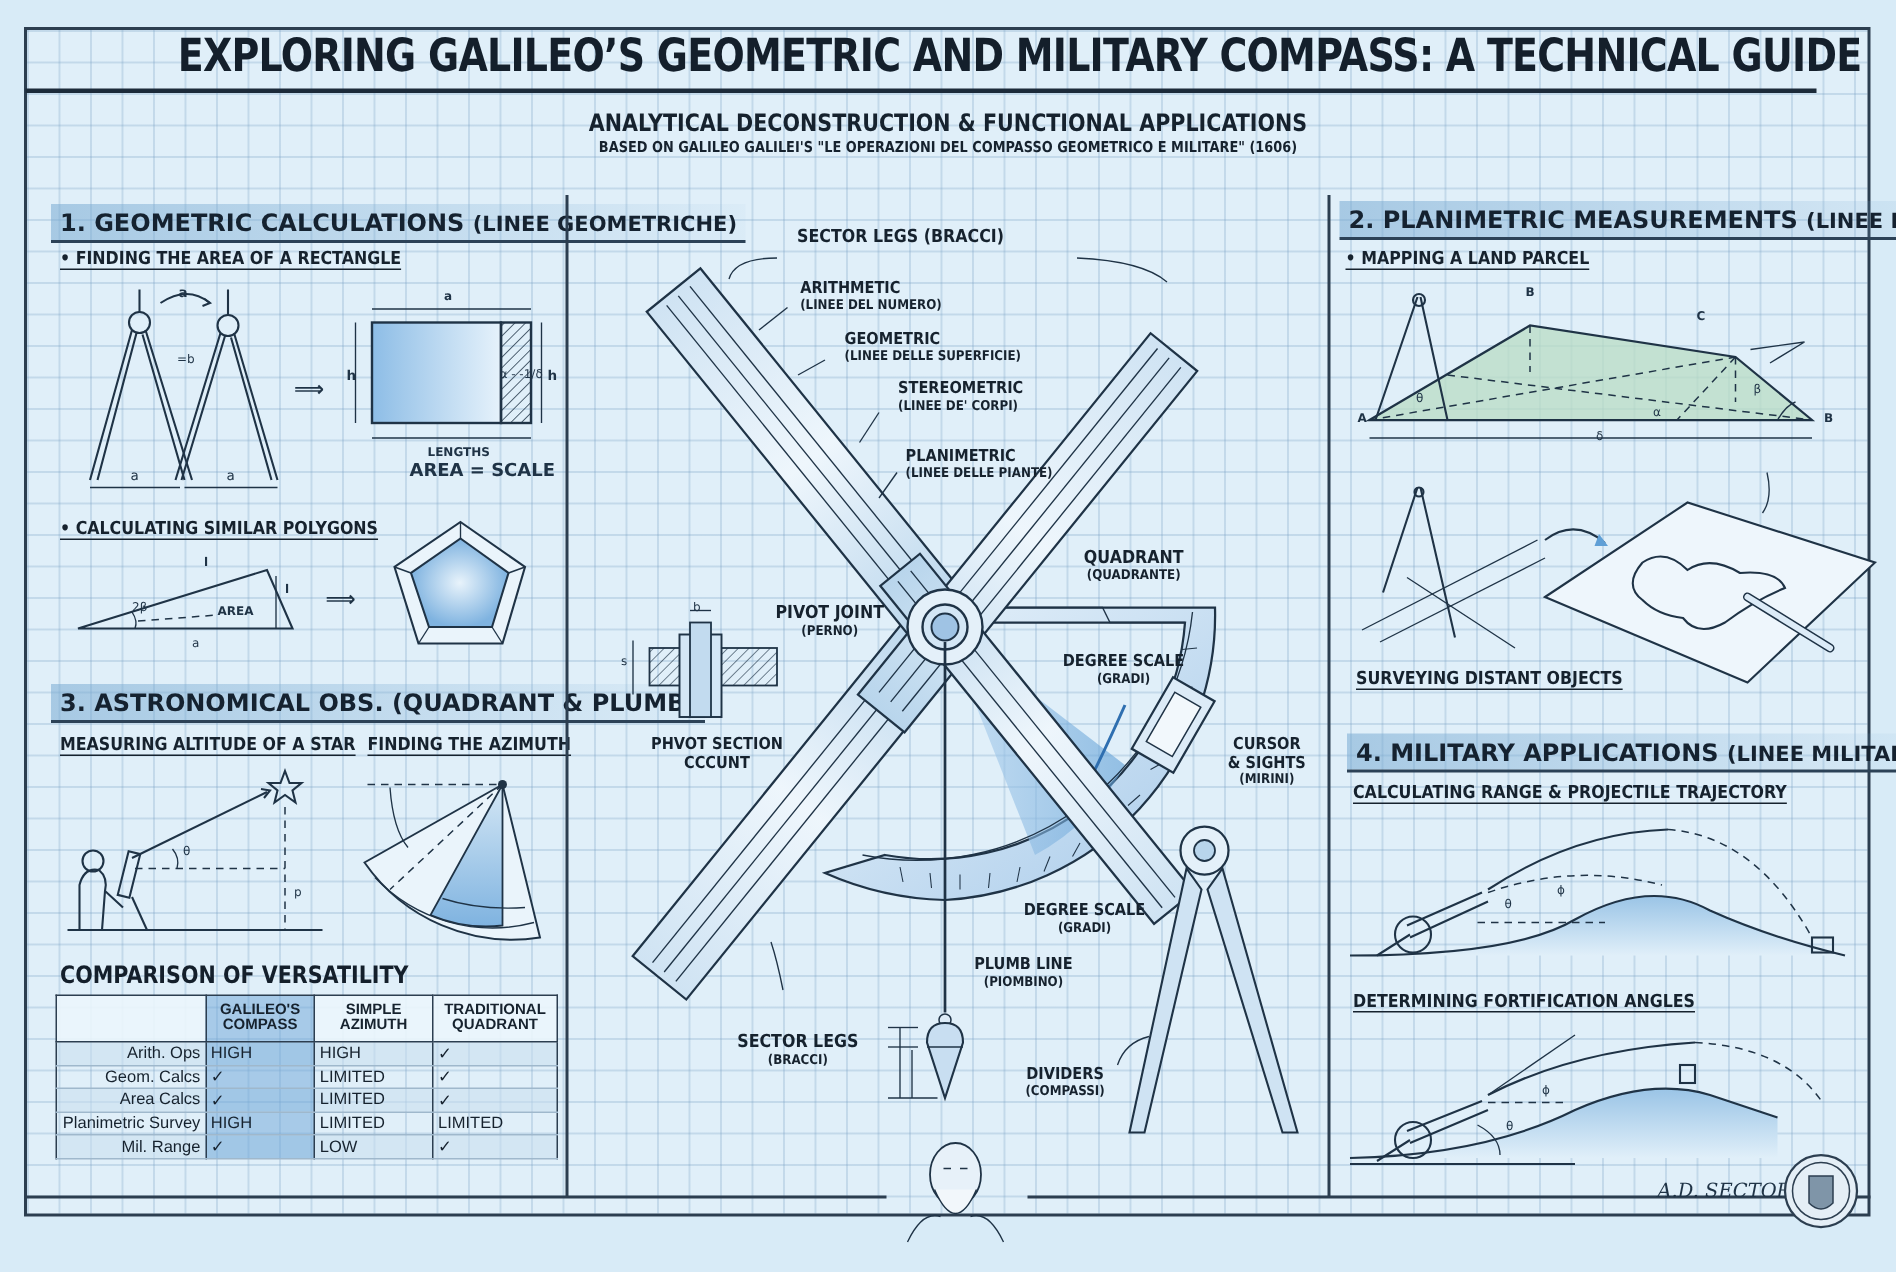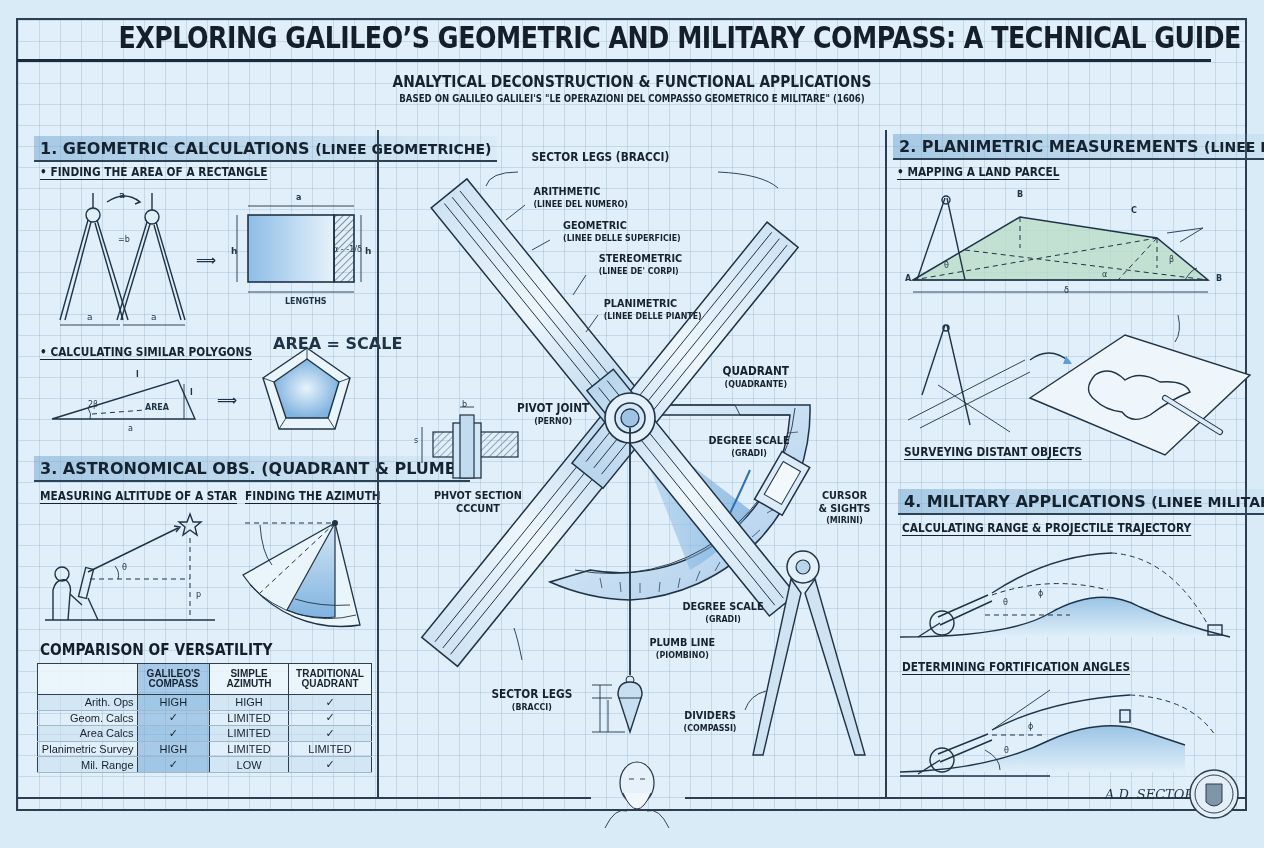--- a/index.html
+++ b/index.html
@@ -67,21 +67,21 @@
   table.cmp {
     position: absolute; left: 37px; top: 663px; width: 335px; border-collapse: collapse;
     font-size: 11px; font-family: "Liberation Sans", sans-serif; color: #16222e;
   }
   table.cmp th, table.cmp td { border: 1.5px solid #2c3e50; }
   table.cmp th {
     font-weight: bold; font-size: 10px; line-height: 1.05; height: 31px;
     background: rgba(235,245,252,0.9);
   }
   table.cmp th.hl, table.cmp td.hl { background: rgba(110,165,215,0.5); }
-  table.cmp td { height: 15.6px; padding: 0 3px; text-align: center; border-top: 1px solid #9fb8cc; border-bottom: 1px solid #9fb8cc; }
+  table.cmp td { height: 15.6px; padding: 0 3px; border-top: 1px solid #9fb8cc; border-bottom: 1px solid #9fb8cc; }
   table.cmp td.rowlbl { text-align: right; width: 96px; }
   table.cmp tr:nth-child(odd) td { background-color: rgba(200,222,238,0.55); }
   table.cmp tr:nth-child(odd) td.hl { background: rgba(110,165,215,0.55); }
   .signature {
     position: absolute; left: 1105px; top: 787px; font-family: "DejaVu Serif", serif; font-style: italic;
     font-size: 13px; color: #1f3346; white-space: nowrap;
   }
 </style>
 </head>
 <body>
@@ -140,21 +140,21 @@
       <line x1="-8" y1="15" x2="-8" y2="82"></line>
       <line x1="116" y1="15" x2="116" y2="82"></line>
       <line x1="3" y1="92" x2="109" y2="92"></line>
     </g>
 </svg>
 <div class="tiny" style="left:296px;top:193px;">a</div>
 <div class="tiny" style="left:231px;top:246px;font-size:9px;">h</div>
 <div class="tiny" style="left:365px;top:246px;font-size:9px;">h</div>
 <div class="tiny" style="left:291px;top:245px;font-weight:normal;margin-left:42px;">α  - -1/δ</div>
 <div class="tiny" style="left:285px;top:297px;">LENGTHS</div>
-<div class="tiny" style="left:273px;top:334px;font-size:16px;">AREA = SCALE</div>
+<div class="tiny" style="left:273px;top:306px;font-size:12px;">AREA = SCALE</div>
 
 <div class="bullet" style="left:40px;top:345px;">• CALCULATING SIMILAR POLYGONS</div>
 <svg style="left:50px;top:370px;" width="150" height="60">
   <path class="ink" d="M2 49 L128 10 L145 49 Z"></path>
     <line class="thin" x1="134" y1="14" x2="134" y2="49"></line>
   <path class="thin" d="M38 38 Q42 44 40 49"></path>
     <line class="dash" x1="42" y1="44" x2="95" y2="40"></line>
 </svg>
 <div class="tiny" style="left:88px;top:400px;font-weight:normal;">2β</div>
 <div class="tiny" style="left:145px;top:403px;">AREA</div>

